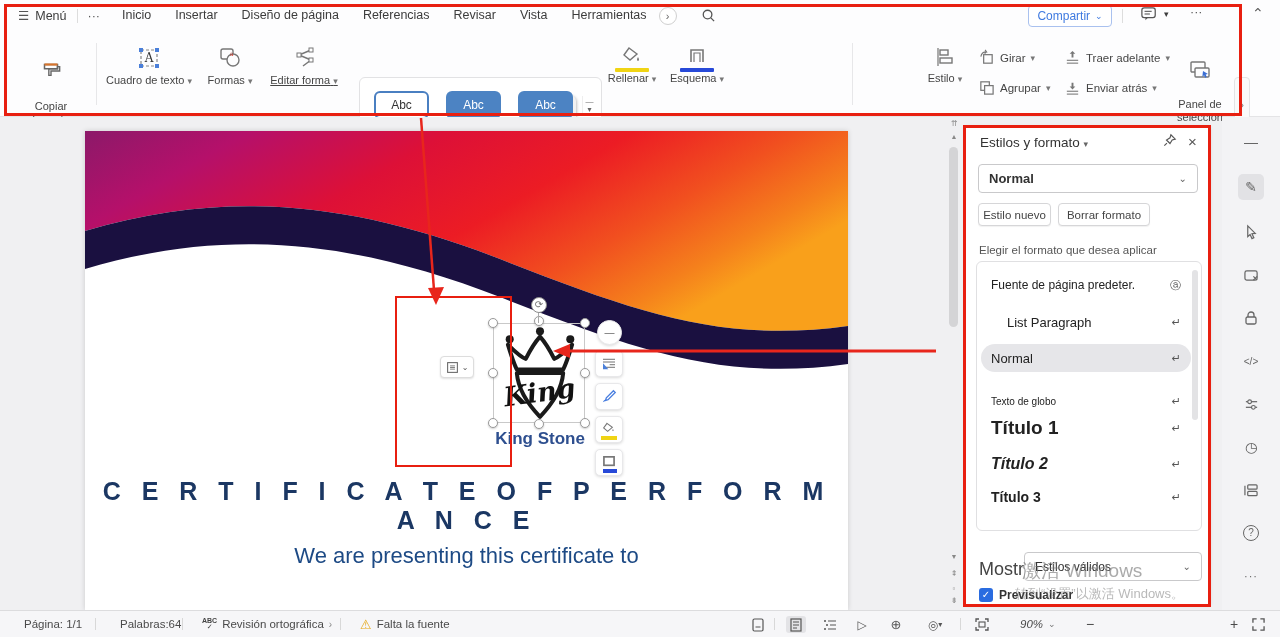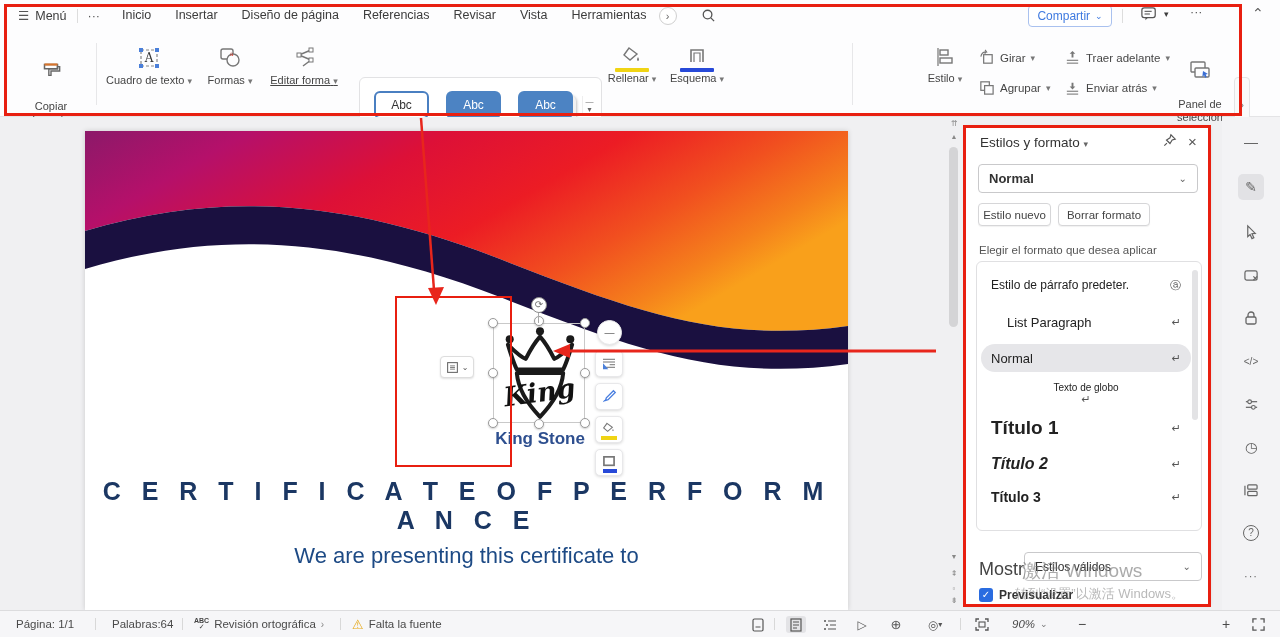--- a/index.html
+++ b/index.html
@@ -75,21 +75,21 @@
   .pn-preview { position:absolute; left:13px; top:461px; display:flex; align-items:center; gap:6px; font-size:12px; color:#333; font-weight:bold; }
   .checkbox { width:14px; height:14px; background:#2a6ce0; border-radius:3px; color:#fff; font-size:10px; line-height:14px; text-align:center; }
 
   
   #rail { position:absolute; left:1222px; top:117px; width:58px; height:493px; background:#f3f3f5; display:flex; flex-direction:column; align-items:center; padding-top:14px; gap:21px; color:#666; font-size:14px; }
   .rail-ic { width:26px; height:22px; display:flex; align-items:center; justify-content:center; }
   .rail-ic.sel { background:#e2e2e5; border-radius:5px; height:26px; }
 
   
   #statusbar { position:absolute; left:0; top:610px; width:1280px; height:27px; background:#f6f6f8; border-top:1px solid #dcdcde; font-size:11.5px; color:#4a4a4a; }
-  .sb { position:absolute; top:0; height:26px; display:flex; align-items:center; gap:5px; white-space:nowrap; }
+  .sb { position:absolute; top:0; height:26px; display:flex; align-items:center; gap:5px; white-space:nowrap;margin-left:8px; }
   .sb-sep { position:absolute; top:7px; width:1px; height:12px; background:#d8d8d8; }
   .abc-ic { font-size:7px; font-weight:bold; line-height:6px; text-align:center; color:#444; }
   .view-ic { position:absolute; top:5px; width:20px; height:17px; display:flex; align-items:center; justify-content:center; color:#555; }
   .view-ic.sel { background:#e3e3e6; border-radius:3px; }
 
   
   .red-rect { position:absolute; border:3px solid #e81f10; pointer-events:none; }
   #arrows { position:absolute; inset:0; pointer-events:none; }
   svg text { font-family:"DejaVu Serif", serif; }
 </style>
@@ -388,32 +388,32 @@
     <div class="pn-select" style="top:37px; width:220px;">
       <span>Normal</span>
       <span style="font-size:10px; color:#666; font-weight:normal;">⌄</span>
     </div>
     <div class="pn-btn" style="left:12px; width:73px;">Estilo nuevo</div>
     <div class="pn-btn" style="left:92px; width:92px;">Borrar formato</div>
     <div class="pn-label">Elegir el formato que desea aplicar</div>
 
     <div id="style-list">
       <div class="srow" style="top:12px; height:22px; font-size:12px;">
-        <span>Estilo de párrafo predeter.</span>
+        <span>Fuente de página predeter.</span>
         <span class="mark">ⓐ</span>
       </div>
       <div class="srow" style="top:48px; height:24px; font-size:13px; padding-left:26px;">
         <span>List Paragraph</span>
         <span class="mark">↵</span>
       </div>
       <div class="srow sel" style="top:82px; height:28px; font-size:13px;">
         <span>Normal</span>
         <span class="mark">↵</span>
       </div>
-      <div class="srow" style="top:120px; height:22px; font-size:10px;flex-direction:column;">
+      <div class="srow" style="top:128px; height:22px; font-size:10px;">
         <span>Texto de globo</span>
         <span class="mark">↵</span>
       </div>
       <div class="srow" style="top:150px; height:32px; font-size:19px; font-weight:bold;">
         <span>Título 1</span>
         <span class="mark" style="font-weight:normal;">↵</span>
       </div>
       <div class="srow" style="top:188px; height:28px; font-size:16px; font-weight:bold; font-style:italic;">
         <span>Título 2</span>
         <span class="mark" style="font-weight:normal; font-style:normal;">↵</span>

